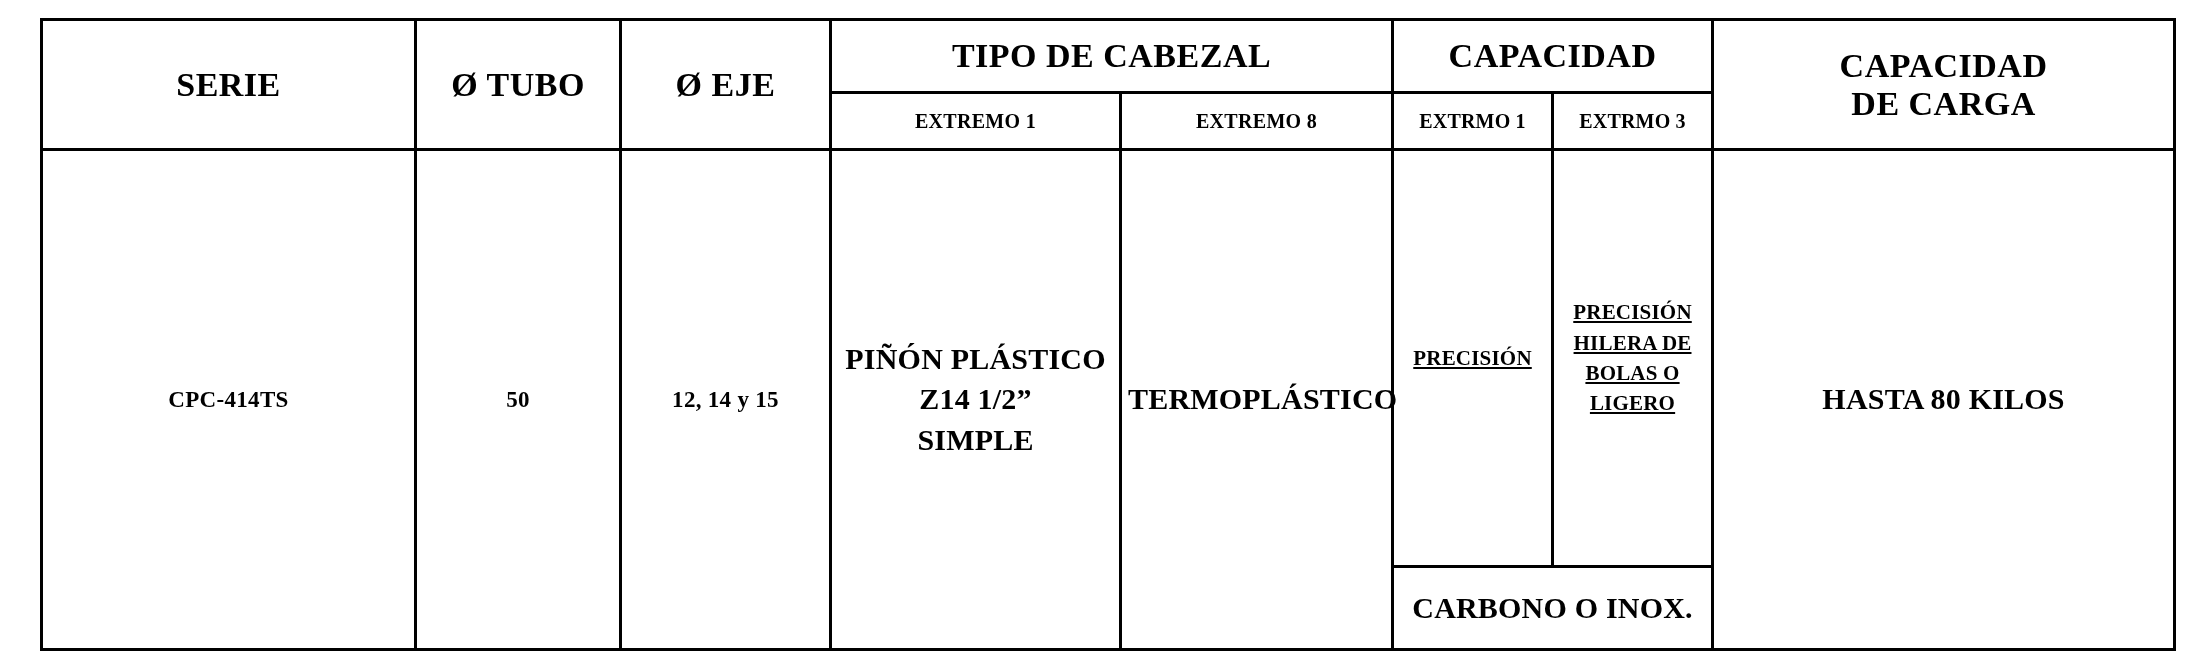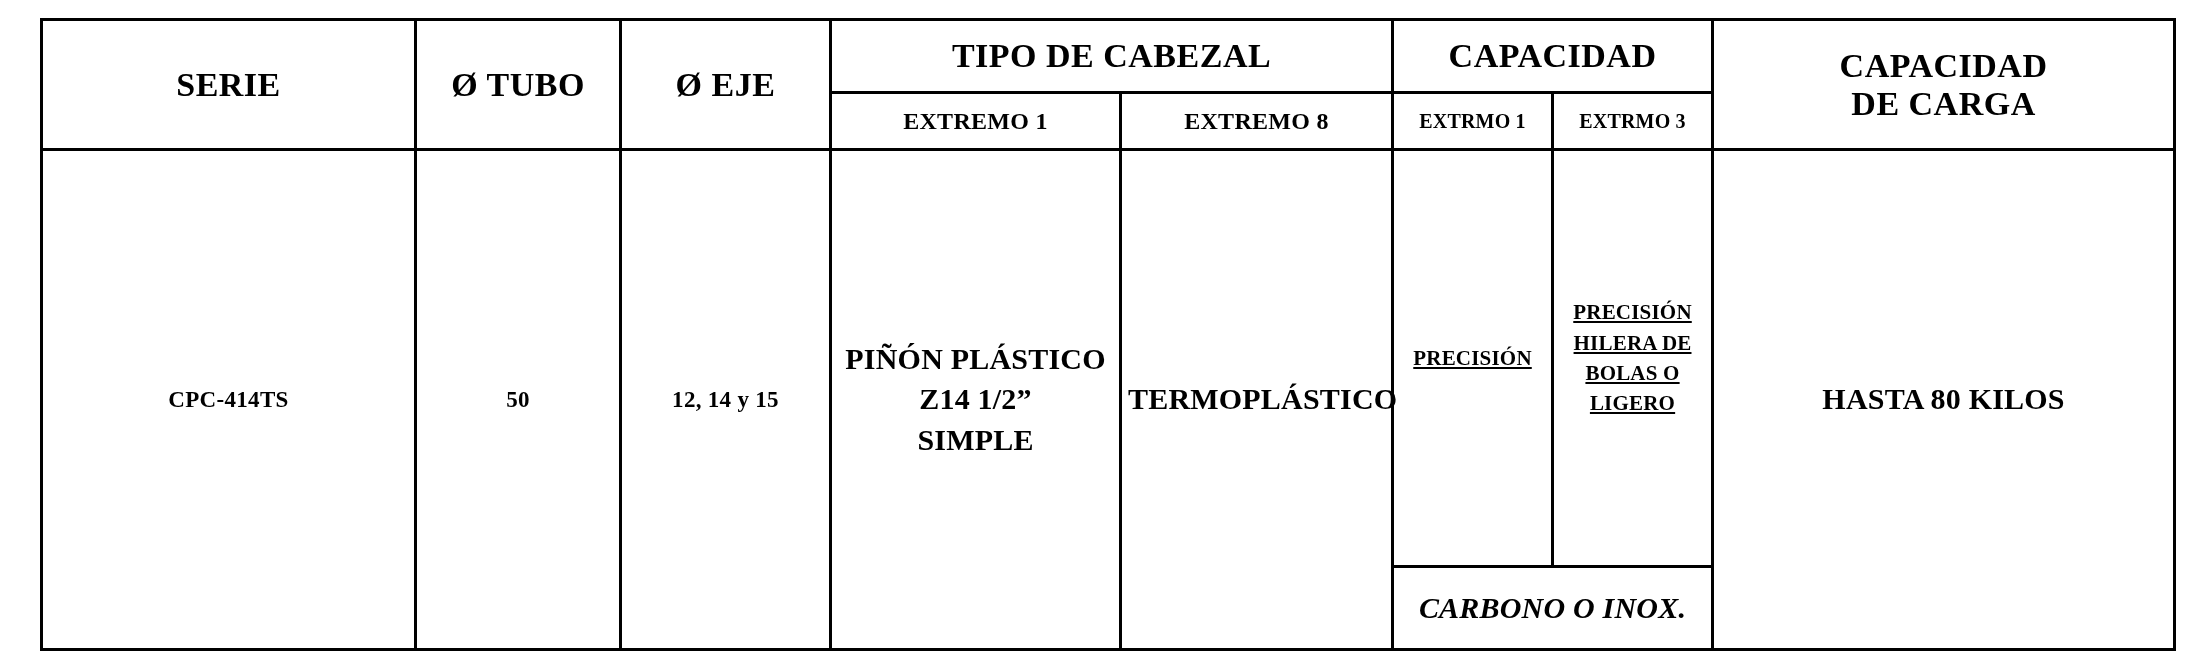--- a/index.html
+++ b/index.html
@@ -42,21 +42,21 @@
     background: #ffffff;
   }
 
   
   .hdr-major {
     font-size: 34px;
     letter-spacing: 0.5px;
     font-family: "Liberation Serif", serif;
   }
   .hdr-minor {
-    font-size: 24px;
+    font-size: 20px;
     letter-spacing: 0.3px;
     font-family: "Liberation Serif", serif;
   }
   .hdr-minor-sm {
     font-size: 20px;
     letter-spacing: 0.2px;
     font-family: "Liberation Serif", serif;
   }
 
   
@@ -69,21 +69,21 @@
     line-height: 1.35;
     letter-spacing: 0.2px;
   }
   .cell-sm {
     font-size: 21px;
     line-height: 1.45;
     letter-spacing: 0.2px;
     text-decoration: underline;
   }
 
-  .nowrap { white-space: nowrap; font-style: italic; }
+  .nowrap { white-space: nowrap; }
   .multiline { white-space: pre-line; }
 </style>
 </head>
 <body>
 
 <div class="sheet">
   <table class="spec">
     <colgroup>
       <col style="width:374px">
       <col style="width:205px">

